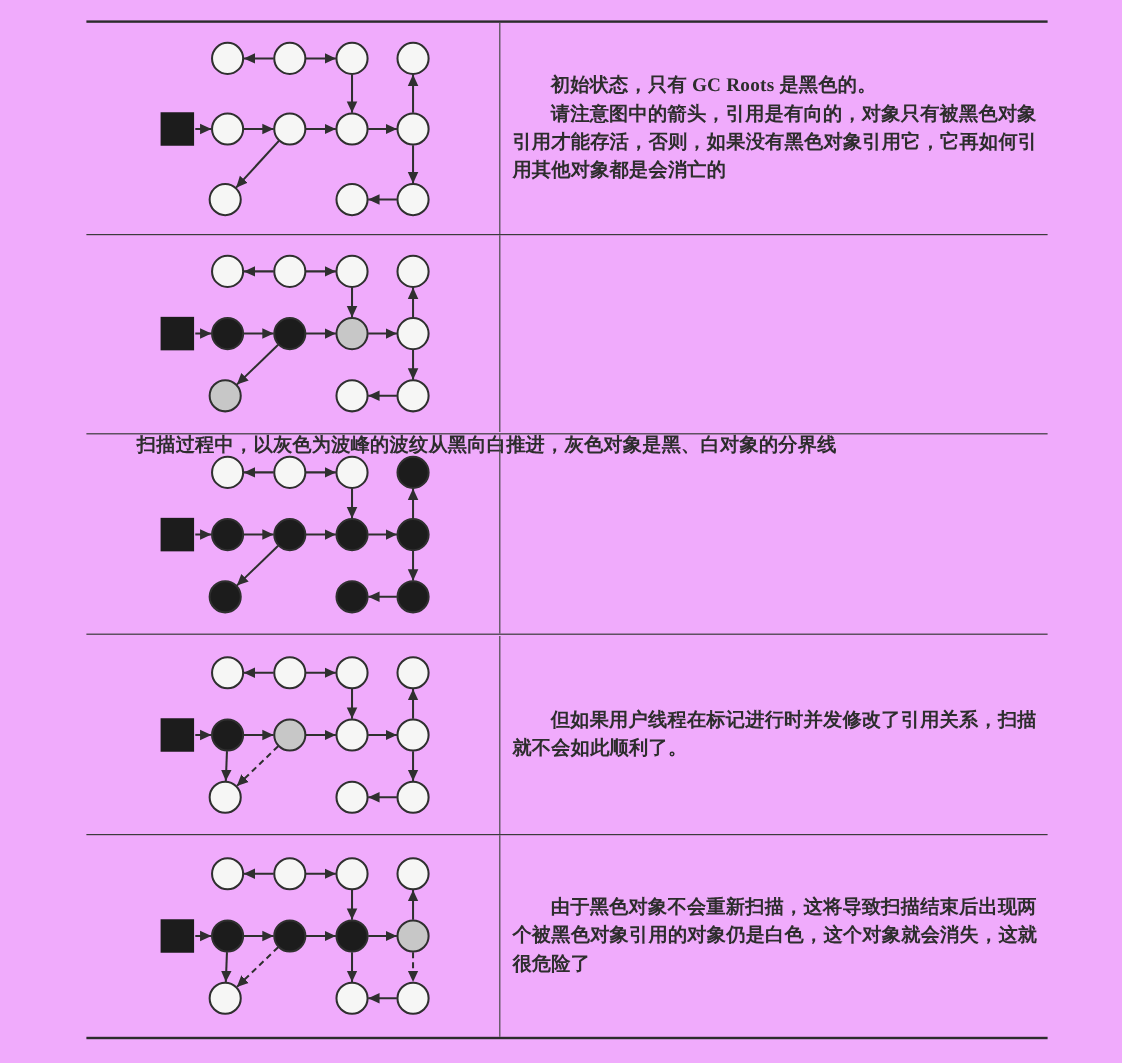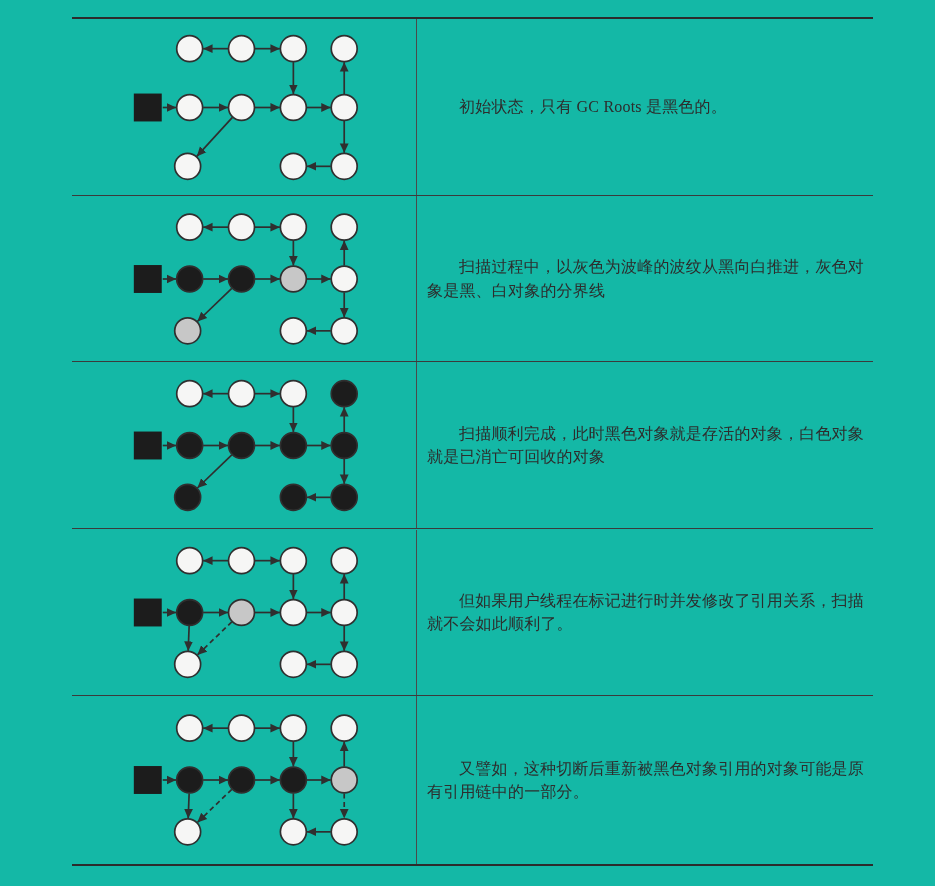--- a/index.html
+++ b/index.html
@@ -1,22 +1,22 @@
 <!DOCTYPE html>
 <html><head>
 <meta charset="utf-8">
 <style>
   html,body{margin:0;padding:0;background:#f6f6f5;}
-  .page{position:relative;width:935px;height:886px;background:#14b8a6;overflow:hidden;
-        font-family:"Liberation Serif","DejaVu Serif",serif;}
+  .page{position:relative;width:935px;height:886px;background:#f0abfc;overflow:hidden;
+        font-family:"Liberation Serif","DejaVu Serif",serif;font-weight:bold;}
   .gc-table{position:absolute;left:72px;top:17px;width:801px;box-sizing:border-box;
         border-top:2.5px solid #2c2c2c;border-bottom:2.5px solid #2c2c2c;}
   .row{display:flex;box-sizing:border-box;}
   .row:nth-child(1){height:177px;}
-  .row:nth-child(2){height:166px;}
+  .row:nth-child(2){height:166px;flex-direction:column;}
   .row:nth-child(3){height:167px;}
   .row:nth-child(4){height:167px;align-items:center;}
   .row:nth-child(5){height:168px;}
   .row:not(:last-child){border-bottom:1.5px solid #3b3b3b;}
   .diagram-cell{width:345px;box-sizing:border-box;border-right:1.2px solid #4a4a4a;
         display:flex;align-items:center;}
   .diagram-cell svg{display:block;}
   .text-cell{flex:1;display:flex;flex-direction:column;justify-content:center;
         padding:0 8px 0 10px;color:#2d2d2d;font-size:16px;line-height:23.5px;}
   .text-cell p{margin:0;text-indent:2em;letter-spacing:0.2px;}
@@ -57,20 +57,21 @@
             <circle cx="170" cy="87.5" r="13" fill="#f6f6f5" stroke="#2f2f2f" stroke-width="1.7"></circle>
             <circle cx="222" cy="87.5" r="13" fill="#f6f6f5" stroke="#2f2f2f" stroke-width="1.7"></circle>
             <circle cx="273" cy="87.5" r="13" fill="#f6f6f5" stroke="#2f2f2f" stroke-width="1.7"></circle>
             <circle cx="116" cy="146.5" r="13" fill="#f6f6f5" stroke="#2f2f2f" stroke-width="1.7"></circle>
             <circle cx="222" cy="146.5" r="13" fill="#f6f6f5" stroke="#2f2f2f" stroke-width="1.7"></circle>
             <circle cx="273" cy="146.5" r="13" fill="#f6f6f5" stroke="#2f2f2f" stroke-width="1.7"></circle>
           </svg>
         </div>
       <div class="text-cell">
           <p>初始状态，只有 GC Roots 是黑色的。</p>
+          <p>请注意图中的箭头，引用是有向的，对象只有被黑色对象引用才能存活，否则，如果没有黑色对象引用它，它再如何引用其他对象都是会消亡的</p>
         </div>
     </div>
     <div class="row">
       <div class="diagram-cell">
           <svg width="345" height="164" viewBox="0 0 345 164">
             <line x1="156.5" y1="30" x2="131.5" y2="30" stroke="#2f2f2f" stroke-width="1.7" marker-end="url(#arrowhead)"></line>
             <line x1="183.5" y1="30" x2="208.5" y2="30" stroke="#2f2f2f" stroke-width="1.7" marker-end="url(#arrowhead)"></line>
             <line x1="222" y1="43.5" x2="222" y2="68.5" stroke="#2f2f2f" stroke-width="1.7" marker-end="url(#arrowhead)"></line>
             <line x1="91" y1="82" x2="104.5" y2="82" stroke="#2f2f2f" stroke-width="1.7" marker-end="url(#arrowhead)"></line>
             <line x1="131.5" y1="82" x2="156.5" y2="82" stroke="#2f2f2f" stroke-width="1.7" marker-end="url(#arrowhead)"></line>
@@ -118,23 +119,20 @@
             <circle cx="222" cy="30.5" r="13" fill="#f6f6f5" stroke="#2f2f2f" stroke-width="1.7"></circle>
             <circle cx="273" cy="30.5" r="13" fill="#1c1c1c" stroke="#2f2f2f" stroke-width="1.7"></circle>
             <circle cx="118" cy="82.5" r="13" fill="#1c1c1c" stroke="#2f2f2f" stroke-width="1.7"></circle>
             <circle cx="170" cy="82.5" r="13" fill="#1c1c1c" stroke="#2f2f2f" stroke-width="1.7"></circle>
             <circle cx="222" cy="82.5" r="13" fill="#1c1c1c" stroke="#2f2f2f" stroke-width="1.7"></circle>
             <circle cx="273" cy="82.5" r="13" fill="#1c1c1c" stroke="#2f2f2f" stroke-width="1.7"></circle>
             <circle cx="116" cy="134.5" r="13" fill="#1c1c1c" stroke="#2f2f2f" stroke-width="1.7"></circle>
             <circle cx="222" cy="134.5" r="13" fill="#1c1c1c" stroke="#2f2f2f" stroke-width="1.7"></circle>
             <circle cx="273" cy="134.5" r="13" fill="#1c1c1c" stroke="#2f2f2f" stroke-width="1.7"></circle>
           </svg>
-        </div>
-      <div class="text-cell">
-          <p>扫描顺利完成，此时黑色对象就是存活的对象，白色对象就是已消亡可回收的对象</p>
         </div>
     </div>
     <div class="row">
       <div class="diagram-cell">
           <svg width="345" height="165" viewBox="0 0 345 165">
             <line x1="156.5" y1="30.5" x2="131.5" y2="30.5" stroke="#2f2f2f" stroke-width="1.7" marker-end="url(#arrowhead)"></line>
             <line x1="183.5" y1="30.5" x2="208.5" y2="30.5" stroke="#2f2f2f" stroke-width="1.7" marker-end="url(#arrowhead)"></line>
             <line x1="222" y1="44" x2="222" y2="69" stroke="#2f2f2f" stroke-width="1.7" marker-end="url(#arrowhead)"></line>
             <line x1="91" y1="82.5" x2="104.5" y2="82.5" stroke="#2f2f2f" stroke-width="1.7" marker-end="url(#arrowhead)"></line>
             <line x1="131.5" y1="82.5" x2="156.5" y2="82.5" stroke="#2f2f2f" stroke-width="1.7" marker-end="url(#arrowhead)"></line>
@@ -187,17 +185,17 @@
             <circle cx="118" cy="84" r="13" fill="#1c1c1c" stroke="#2f2f2f" stroke-width="1.7"></circle>
             <circle cx="170" cy="84" r="13" fill="#1c1c1c" stroke="#2f2f2f" stroke-width="1.7"></circle>
             <circle cx="222" cy="84" r="13" fill="#1c1c1c" stroke="#2f2f2f" stroke-width="1.7"></circle>
             <circle cx="273" cy="84" r="13" fill="#c7c7c7" stroke="#2f2f2f" stroke-width="1.7"></circle>
             <circle cx="116" cy="136" r="13" fill="#f6f6f5" stroke="#2f2f2f" stroke-width="1.7"></circle>
             <circle cx="222" cy="136" r="13" fill="#f6f6f5" stroke="#2f2f2f" stroke-width="1.7"></circle>
             <circle cx="273" cy="136" r="13" fill="#f6f6f5" stroke="#2f2f2f" stroke-width="1.7"></circle>
           </svg>
         </div>
       <div class="text-cell">
-          <p>又譬如，这种切断后重新被黑色对象引用的对象可能是原有引用链中的一部分。</p>
+          <p>由于黑色对象不会重新扫描，这将导致扫描结束后出现两个被黑色对象引用的对象仍是白色，这个对象就会消失，这就很危险了</p>
         </div>
     </div>
   </div>
 </div>
 
 </body></html>

